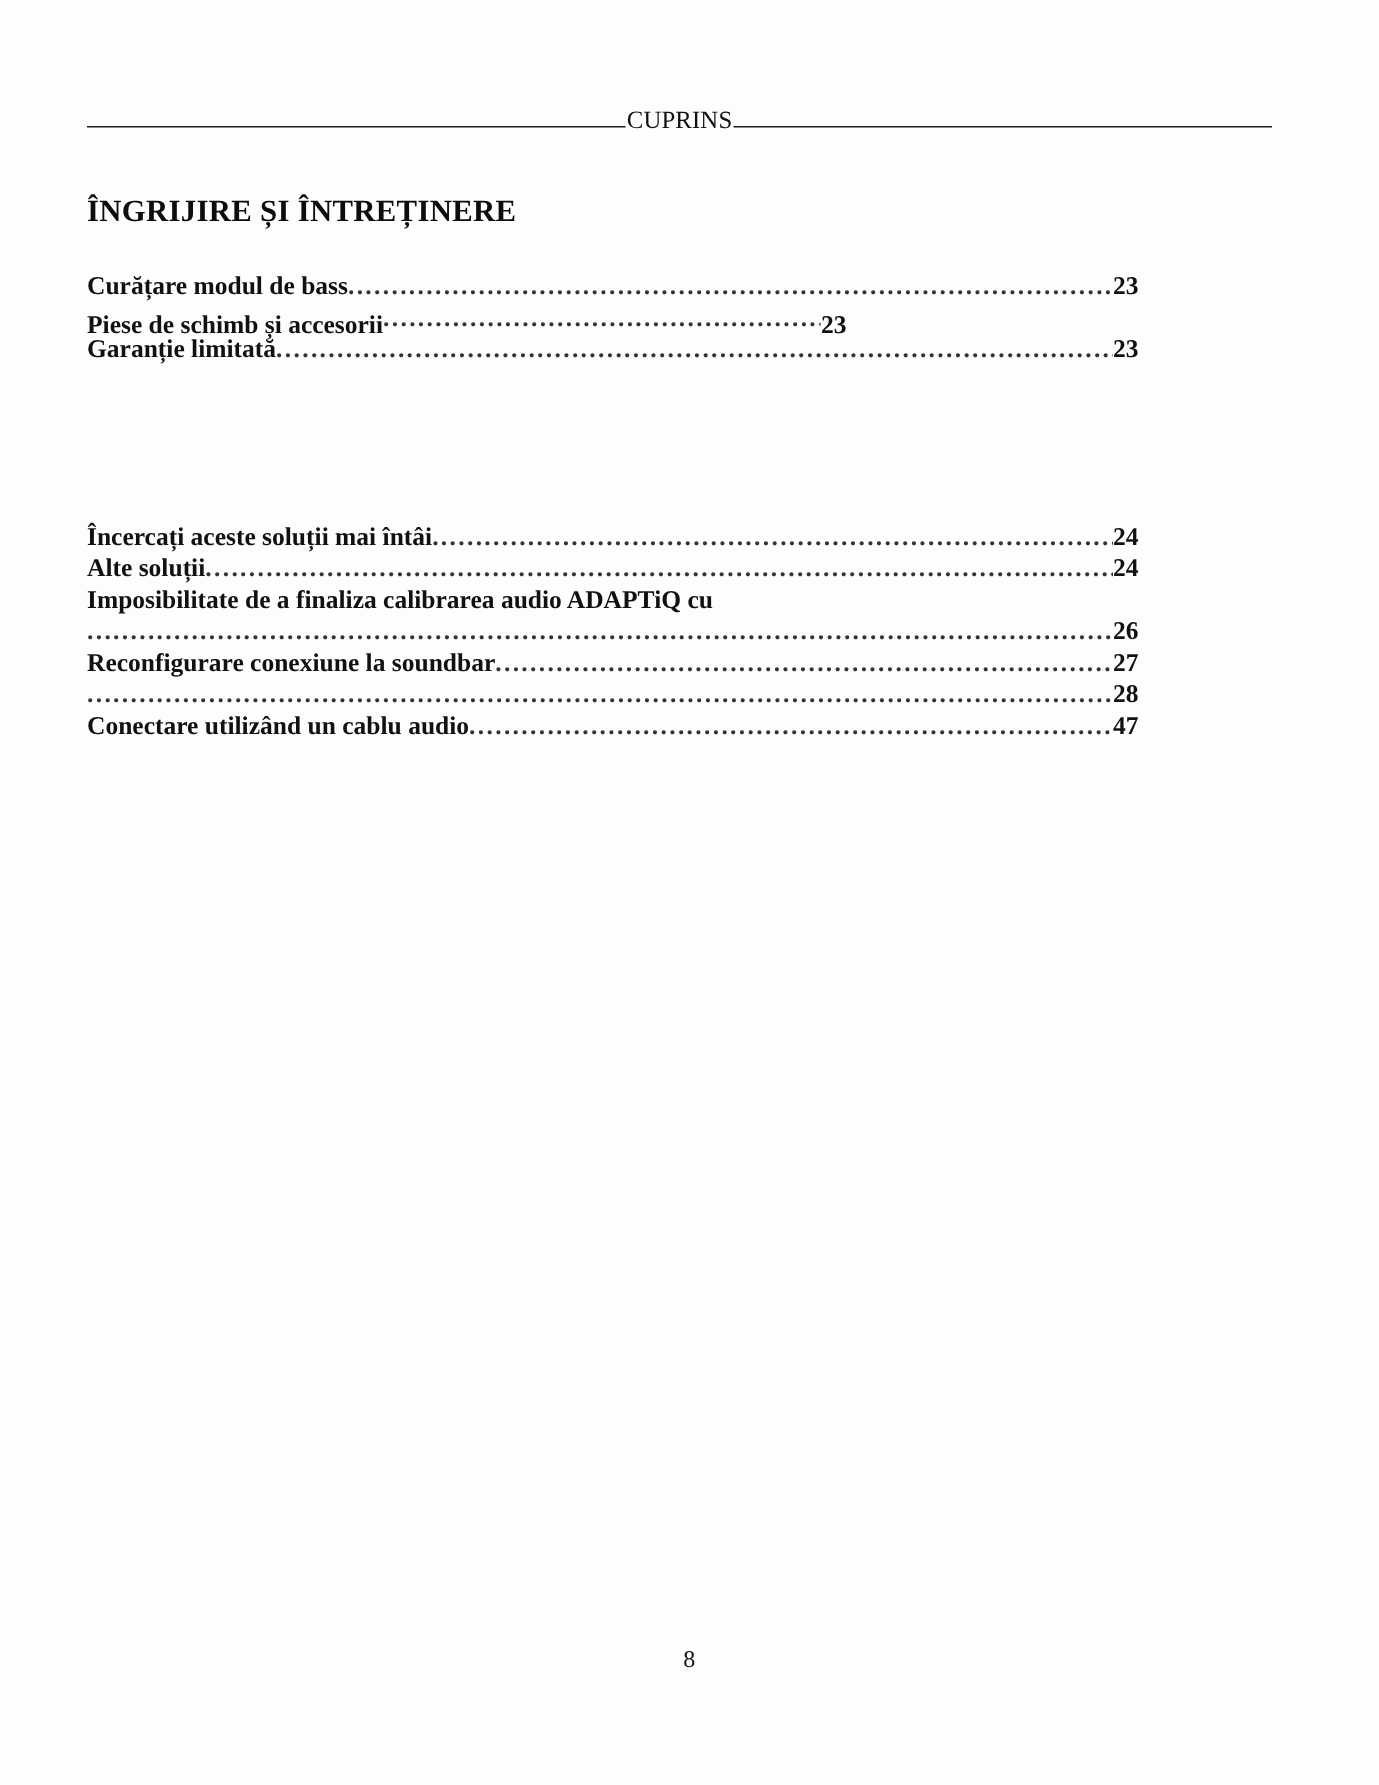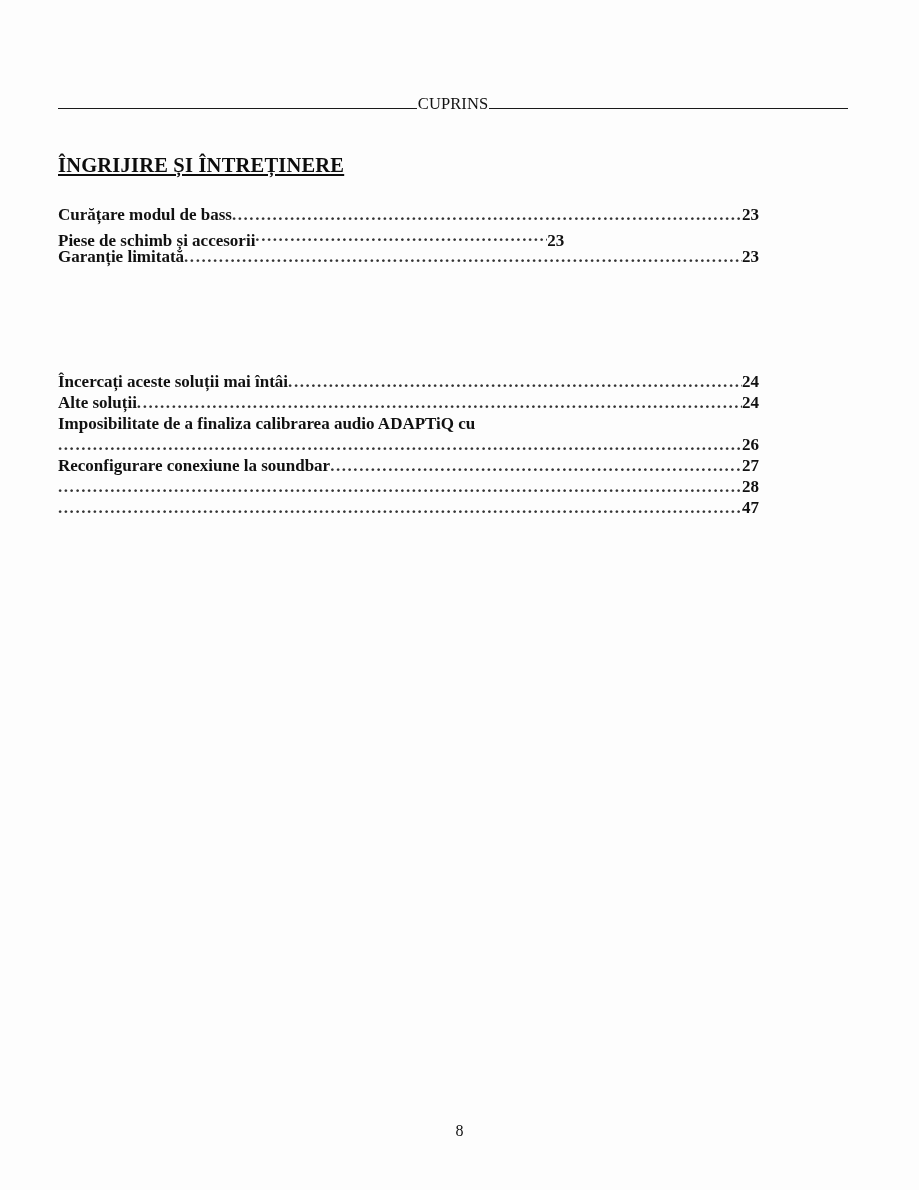--- a/index.html
+++ b/index.html
@@ -12,21 +12,20 @@
     background: #fdfdfd;
     font-family: "Liberation Serif", "DejaVu Serif", serif;
     color: #111111;
     position: relative;
     overflow: hidden;
   }
 
   .page {
     position: absolute;
     inset: 0;
-    margin-top: 24px;
   }
 
   
   .running-header {
     position: absolute;
     left: 58px;
     top: 62px;
     width: 790px;
     height: 26px;
     display: flex;
@@ -52,21 +51,21 @@
   
   .section-heading {
     position: absolute;
     left: 58px;
     font-weight: bold;
     font-size: 20.5px;
     letter-spacing: 0.2px;
     white-space: nowrap;
     color: #0d0d0d;
   }
-  .section-heading.s1 { top: 130px; text-decoration: underline; }
+  .section-heading.s1 { top: 130px; }
   .section-heading.s2 { top: 303px; }
 
   
   .toc-block {
     position: absolute;
     left: 58px;
     width: 732px;
   }
   .toc-block.b1 { top: 180px; }
   .toc-block.b2 { top: 347px; }
@@ -177,20 +176,21 @@
       <div class="toc-entry">
         <span class="toc-label">Reconfigurare conexiune la soundbar</span>
         <span class="toc-spacer" style="overflow: hidden; white-space: nowrap;"><span class="toc-leader full">........................................................................................................................................................................................................</span></span>
         <span class="toc-page">27</span>
       </div>
       <div class="toc-entry">
         <span class="toc-spacer" style="overflow: hidden; white-space: nowrap;"><span class="toc-leader full">........................................................................................................................................................................................................</span></span>
         <span class="toc-page">28</span>
       </div>
       <div class="toc-entry">
+        <span class="toc-label">Conectare utilizând un cablu audio</span>
         <span class="toc-spacer" style="overflow: hidden; white-space: nowrap;"><span class="toc-leader full">........................................................................................................................................................................................................</span></span>
         <span class="toc-page">47</span>
       </div>
     </div>
 
   <div class="folio">8</div>
 
 </div>
 
 </body></html>

